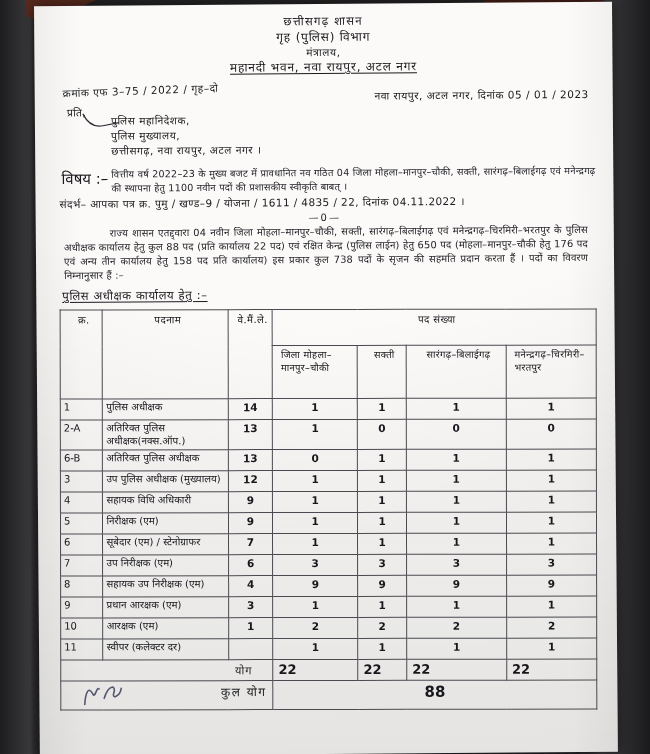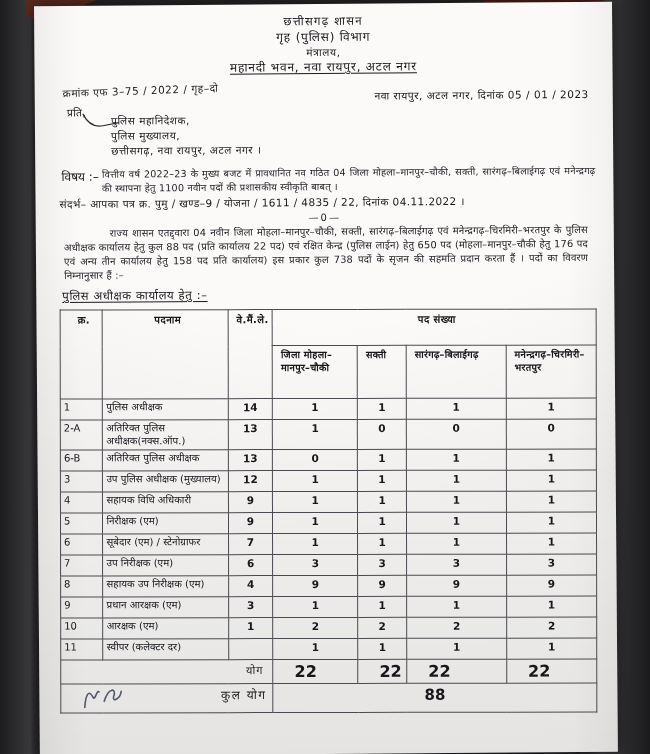--- a/index.html
+++ b/index.html
@@ -60,21 +60,21 @@
   .memo-date{font-size:10.5px;letter-spacing:.5px;padding-top:7px;}
 
   .to-block{margin-top:-4px;padding-left:14px;position:relative;}
   .prati{font-size:10.5px;letter-spacing:.4px;transform:rotate(-1deg);}
   .to-lines{padding-left:44px;margin-top:-1px;}
   .to-lines div{font-size:10.5px;letter-spacing:.5px;line-height:15px;}
   
   .arrow{position:absolute;left:28px;top:11px;width:40px;height:20px;}
 
   .subject{margin-top:9px;padding-left:8px;display:flex;gap:3px;}
-  .subject .lbl{font-size:12px;white-space:nowrap;}
+  .subject .lbl{font-size:15px;white-space:nowrap;}
   .subject .body{font-size:9.6px;line-height:13.5px;text-align:justify;
                  letter-spacing:.2px;color:#23232a;}
   .ref{margin-top:2px;padding-left:6px;font-size:10.5px;letter-spacing:.4px;}
   .sep{margin:3px 0 2px;font-size:10px;letter-spacing:2px;}
 
   .para{margin-top:2px;padding:0 8px 0 10px;font-size:9.9px;line-height:14px;
         text-align:justify;letter-spacing:.15px;color:#1e1e24;}
   .para .ind{display:inline-block;width:46px;}
   .sec-head{margin-top:5px;padding-left:8px;font-size:11.5px;letter-spacing:.6px;}
 
@@ -84,30 +84,30 @@
         font-size:10px;color:#17171c;}
   table,th,td{border:1px solid #4a4a50;}
   th,td{padding:2px 3px;vertical-align:top;}
   .c-sn{width:40px;text-align:left;padding-left:4px;}
   .c-post{width:118px;text-align:left;}
   .c-pay{width:42px;text-align:center;}
   .c-d1{width:80px;}
   .c-d2{width:46px;}
   .c-d3{width:94px;}
   .c-d4{width:85px;}
-  th{font-weight:bold;text-align:center;letter-spacing:.4px;padding-left:8px;}
+  th{font-weight:normal;text-align:center;letter-spacing:.4px;padding-left:8px;}
   .hdr-tall{height:36px;}
   .sub-hdr td,.sub-hdr th{height:48px;vertical-align:top;font-size:9.6px;
       letter-spacing:.3px;line-height:13px;text-align:left;}
-  .sub-hdr .mid{}
+  .sub-hdr .mid{text-align:center;}
   .num{text-align:center;font-weight:bold;font-size:10.5px;}
   tbody tr{height:21px;}
   .post-2{line-height:12.5px;}
-  .tot-lbl{text-align:right;padding-right:9px;font-size:11px;letter-spacing:1px;}
-  .tot-val{text-align:left;padding-left:21px;font-weight:bold;font-size:16px;}
+  .tot-lbl{text-align:right;padding-right:20px;font-size:11px;letter-spacing:1px;}
+  .tot-val{text-align:left;padding-left:5px;font-weight:bold;font-size:13px;}
   .grand td{height:24px;}
   .grand .lbl{text-align:right;padding-right:6px;font-size:12px;letter-spacing:1.5px;}
   .grand .val{text-align:center;font-weight:bold;font-size:15px;}
 
   
   #scribble{position:absolute;left:40px;bottom:6px;width:60px;height:30px;
             transform:rotate(-6deg);opacity:.8;}
 </style>
 </head>
 <body>

